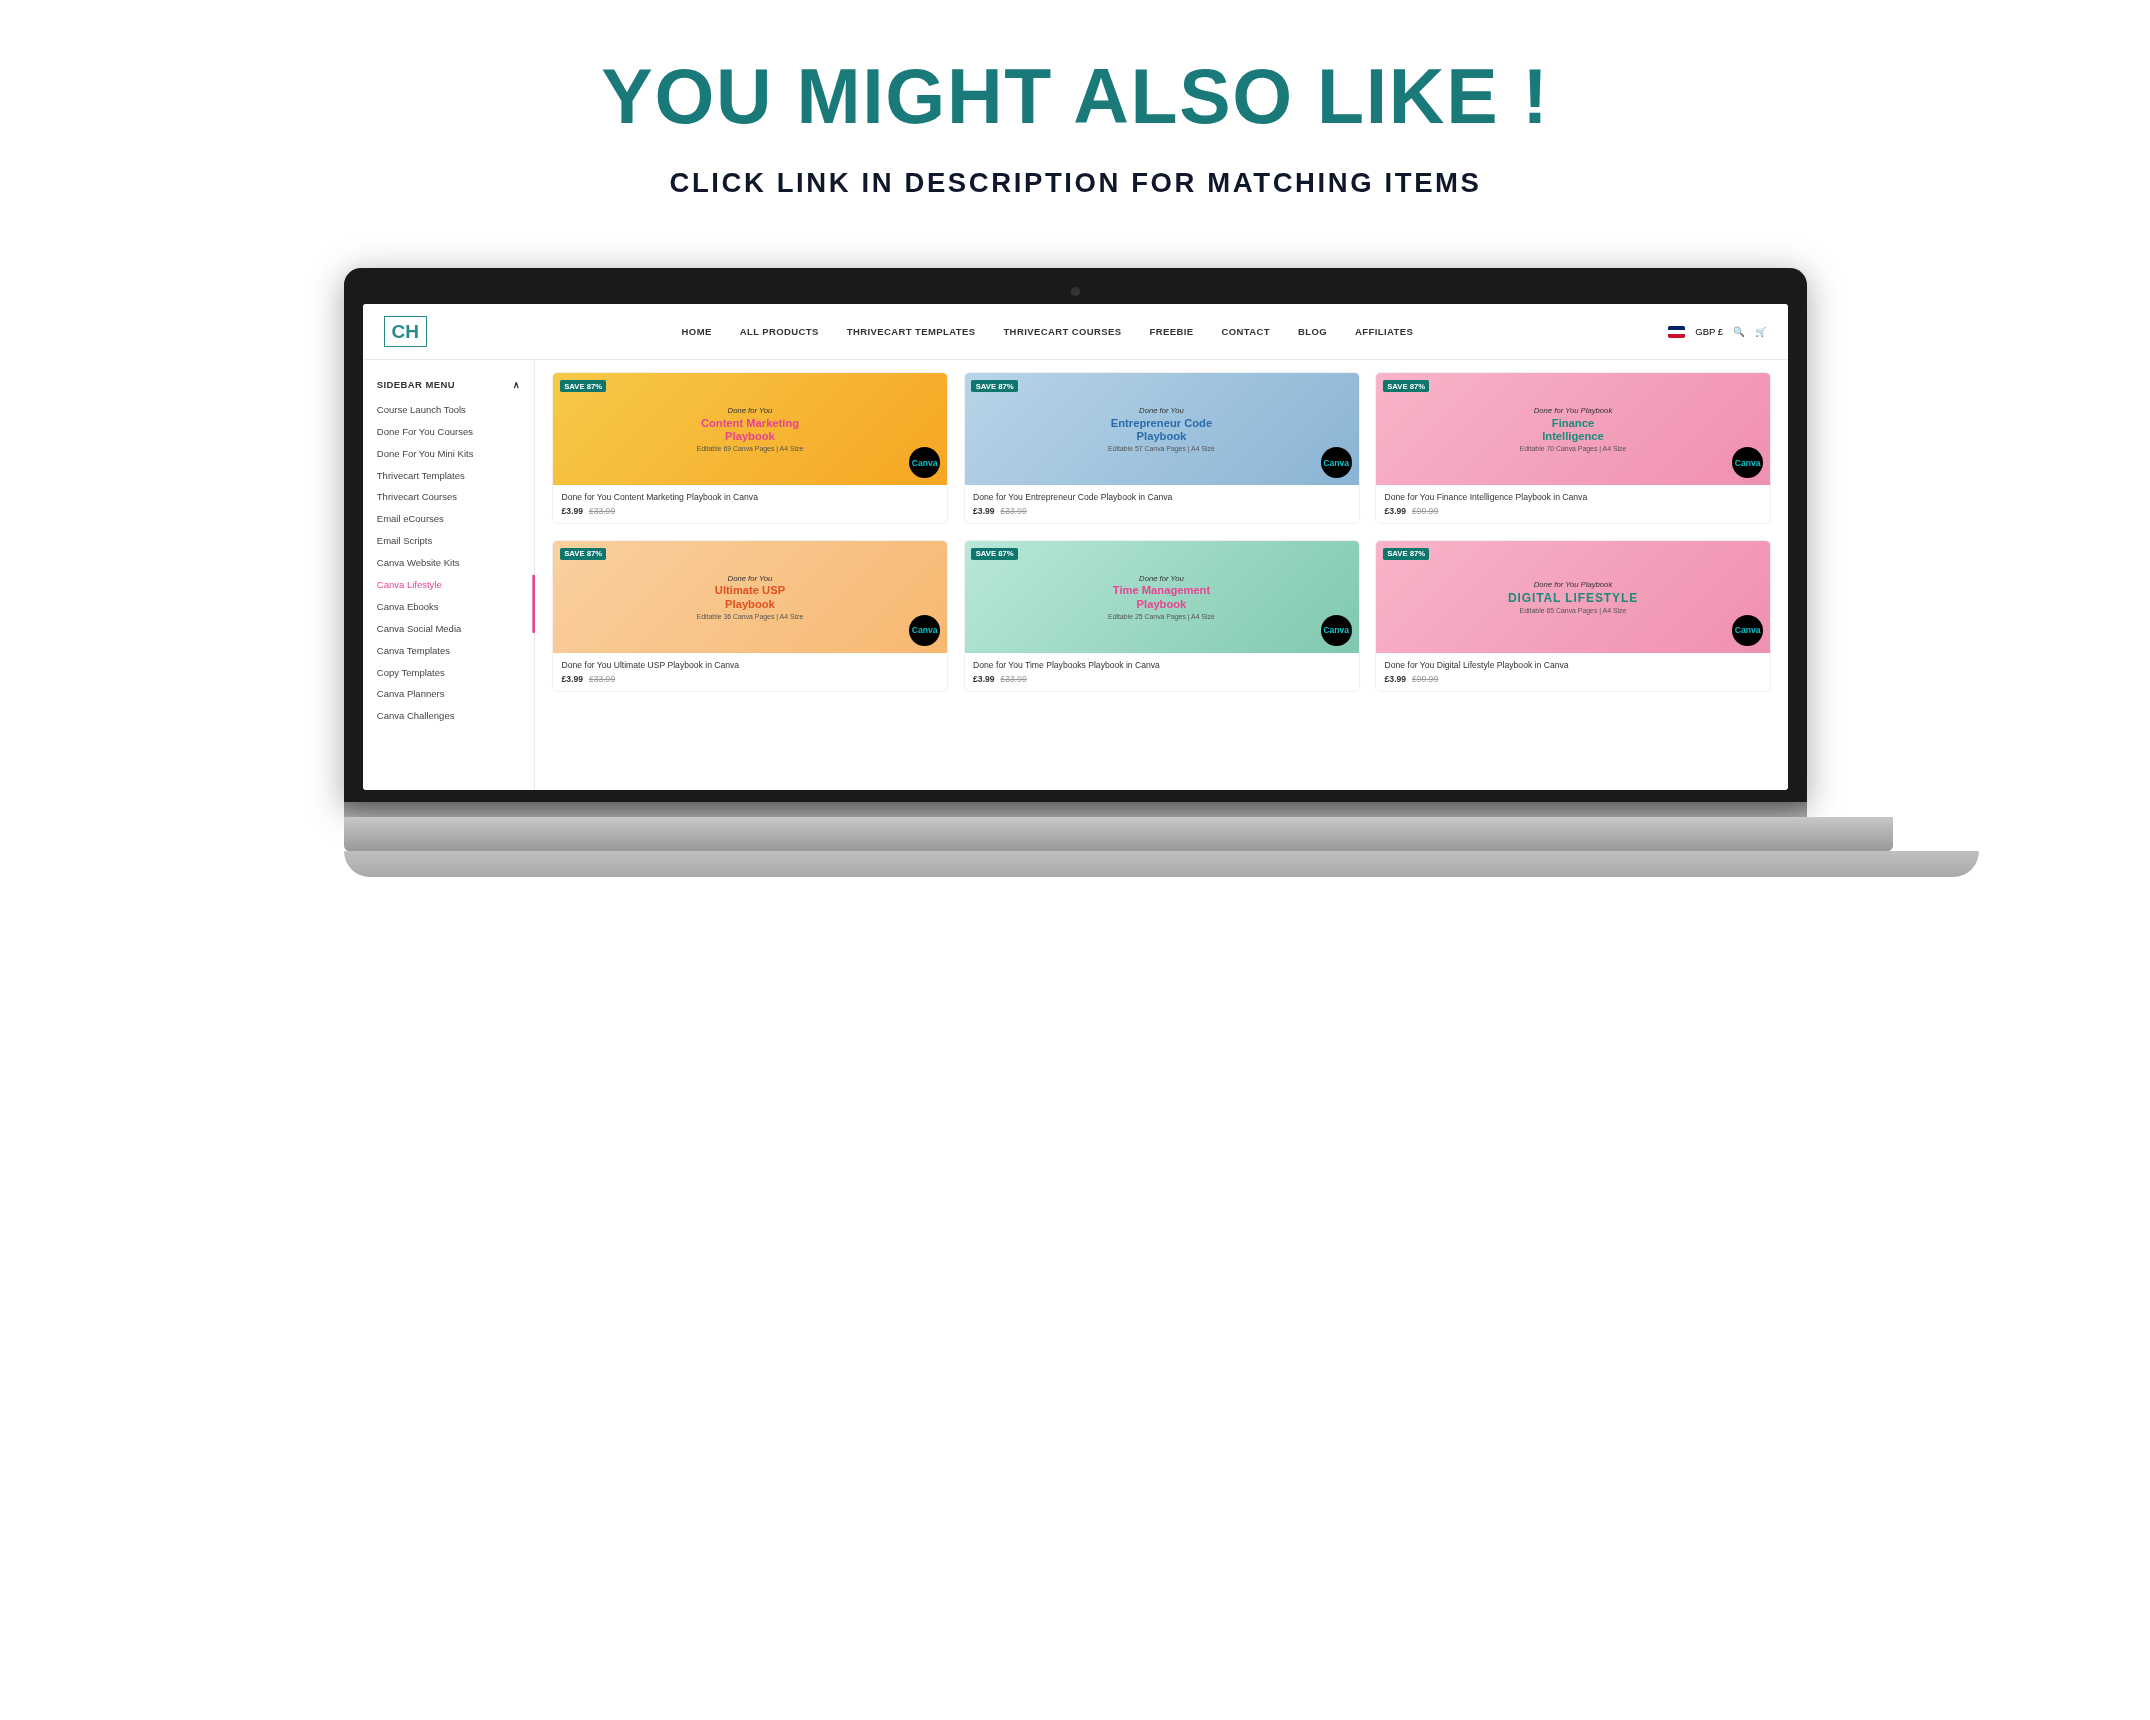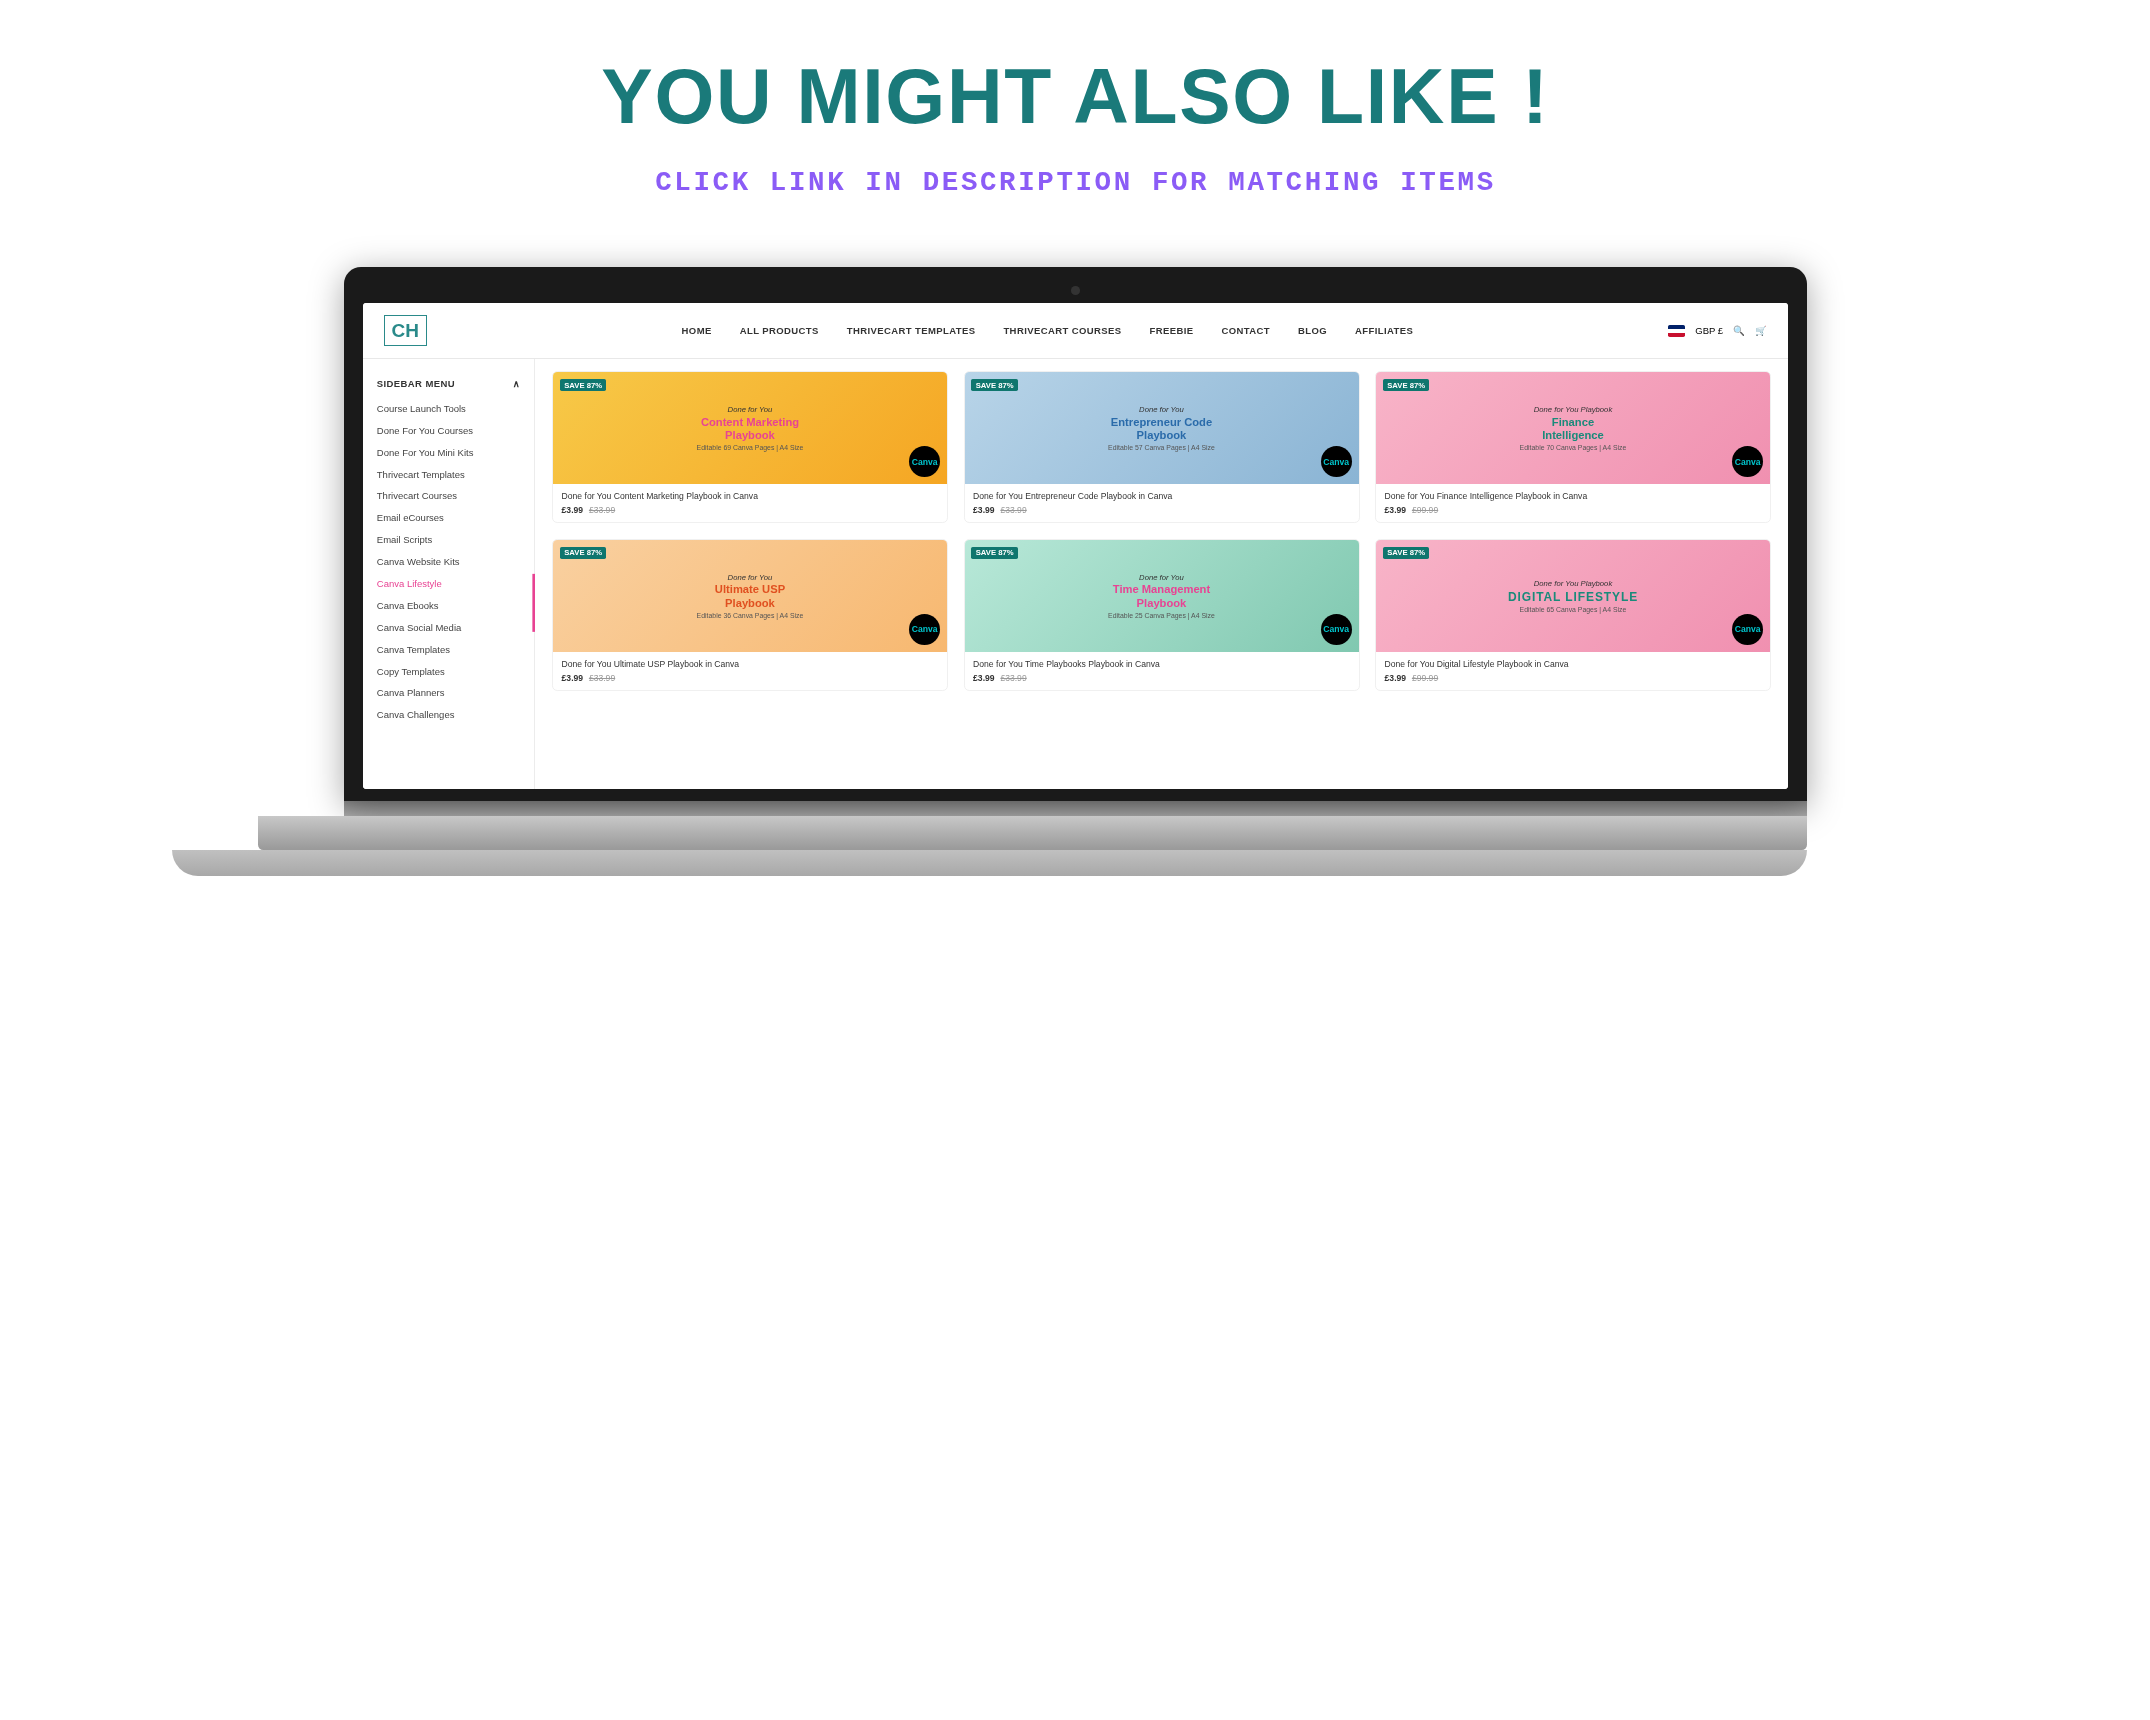--- a/index.html
+++ b/index.html
@@ -19,35 +19,34 @@
       font-weight: 900;
       color: #1a7a7a;
       text-transform: uppercase;
       letter-spacing: 1.7px;
       margin-bottom: 26px;
     }
 
     .page-subheadline {
       font-size: 27.5px;
       font-weight: 700;
-      color: #8b5cf6;
+      color: #0f172a;
       text-transform: uppercase;
       letter-spacing: 2.6px;
       margin-bottom: 69px;
       text-align: center;
-      font-family: Liberation Mono, monospace;
     }
 
     
     .laptop-wrapper {
       position: relative;
       width: 1463px;
       display: flex;
       flex-direction: column;
-      align-items: flex-end;
+      align-items: flex-start;
     }
 
     .laptop-screen-bezel {
       width: 1463px;
       background: #1a1a1a;
       border-radius: 17px 17px 0 0;
       padding: 19px 19px 12px 19px;
       box-shadow: 0 6.9px 34px rgba(0,0,0,0.35);
       position: relative;
     }

